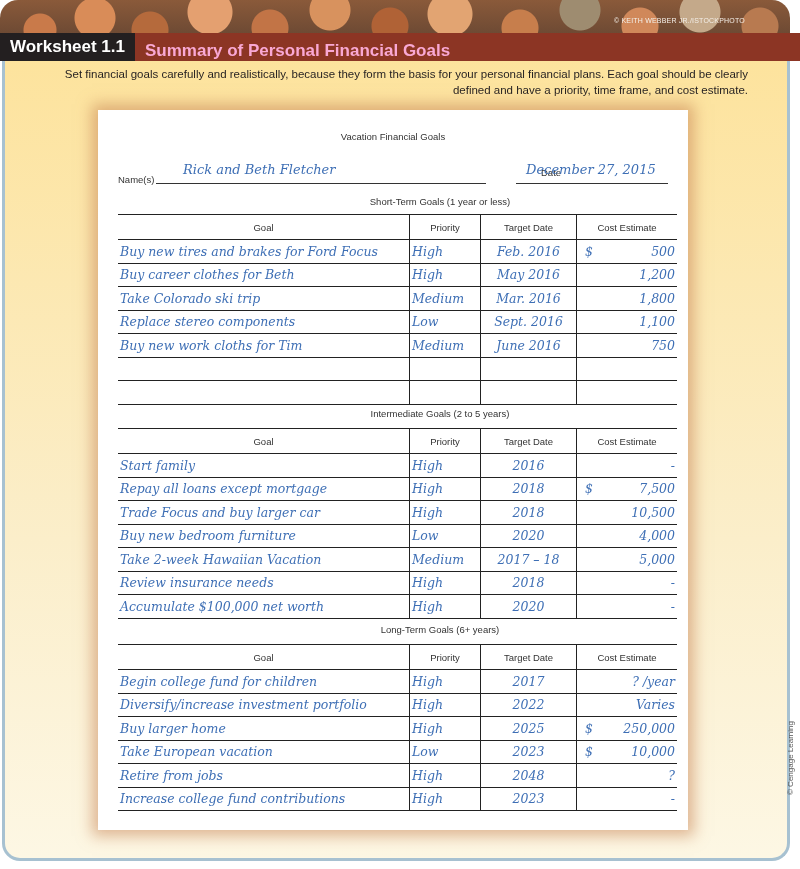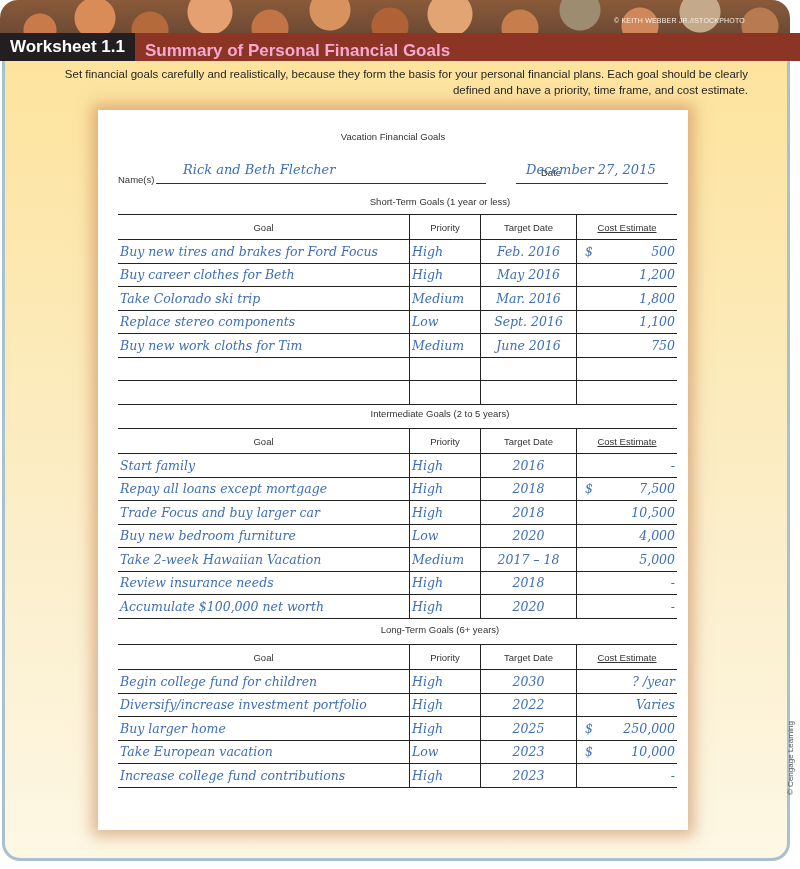--- a/index.html
+++ b/index.html
@@ -38,21 +38,21 @@
   .date-line { position:absolute; left:418px; top:73px; width:152px; border-bottom:1px solid #333; }
   .date-value { position:absolute; left:428px; top:52px; font-size:13px; }
   .section-title { position:absolute; left:0; width:684px; text-align:center; font-size:9.5px; color:#333; }
   table.goals { position:absolute; left:20px; width:548px; border-collapse:collapse; table-layout:fixed; }
   table.goals th { font-weight:normal; font-size:9.5px; color:#333; height:22px; text-align:center; border-top:1.5px solid #222; border-bottom:1px solid #222; }
   table.goals td { height:22.5px; border-bottom:1px solid #222; font-size:12.5px; padding:0 2px; white-space:nowrap; overflow:hidden; }
   table.goals th + th, table.goals td + td { border-left:1.5px solid #222; }
   .col-goal { width:289px; }
   .col-pri { width:68px; }
   .col-date { width:93px; }
-  .col-cost { width:98px;text-decoration:underline; }
+  .col-cost { width:98px; }
   td.date { text-align:center; }
   td.cost { position:relative; text-align:right; padding-right:6px; }
   .dollar { position:absolute; left:8px; }
   .credit-vertical { position:absolute; left:786px; top:795px; transform:rotate(-90deg); transform-origin:left top; font-size:8px; color:#555; white-space:nowrap; }
 </style>
 </head>
 <body>
 
 <div class="photo-banner">
   <span class="photo-credit">© KEITH WEBBER JR./ISTOCKPHOTO</span>
@@ -195,21 +195,21 @@
           <th class="col-goal">Goal</th>
           <th class="col-pri">Priority</th>
           <th class="col-date">Target Date</th>
           <th class="col-cost">Cost Estimate</th>
         </tr>
       </thead>
       <tbody>
         <tr>
       <td class="hand">Begin college fund for children</td>
       <td class="hand">High</td>
-      <td class="hand date">2030</td>
+      <td class="hand date">2017</td>
       <td class="hand cost"><span class="dollar"></span><span>? /year</span></td>
     </tr>
         <tr>
       <td class="hand">Diversify/increase investment portfolio</td>
       <td class="hand">High</td>
       <td class="hand date">2022</td>
       <td class="hand cost"><span class="dollar"></span><span>Varies</span></td>
     </tr>
         <tr>
       <td class="hand">Buy larger home</td>
@@ -217,20 +217,26 @@
       <td class="hand date">2025</td>
       <td class="hand cost"><span class="dollar">$</span><span>250,000</span></td>
     </tr>
         <tr>
       <td class="hand">Take European vacation</td>
       <td class="hand">Low</td>
       <td class="hand date">2023</td>
       <td class="hand cost"><span class="dollar">$</span><span>10,000</span></td>
     </tr>
         <tr>
+      <td class="hand">Retire from jobs</td>
+      <td class="hand">High</td>
+      <td class="hand date">2048</td>
+      <td class="hand cost"><span class="dollar"></span><span>?</span></td>
+    </tr>
+        <tr>
       <td class="hand">Increase college fund contributions</td>
       <td class="hand">High</td>
       <td class="hand date">2023</td>
       <td class="hand cost"><span class="dollar"></span><span>-</span></td>
     </tr>
       </tbody>
     </table>
 </div>
 
 <div class="credit-vertical">© Cengage Learning</div>

